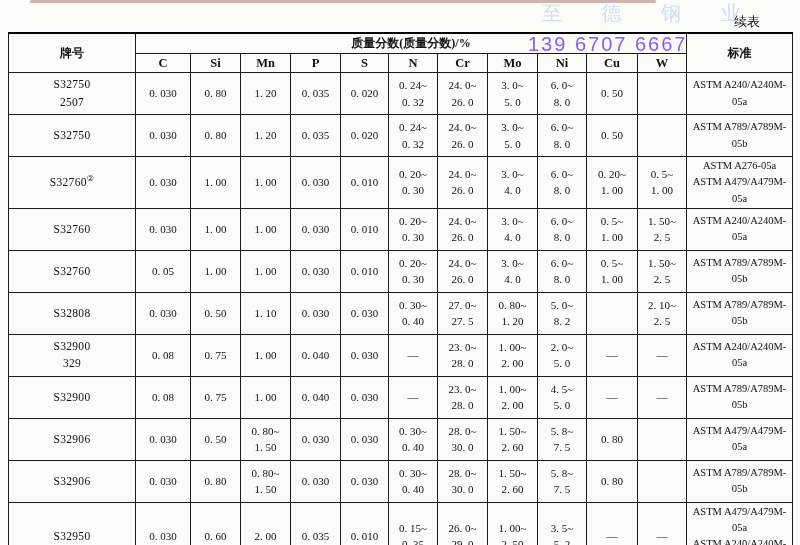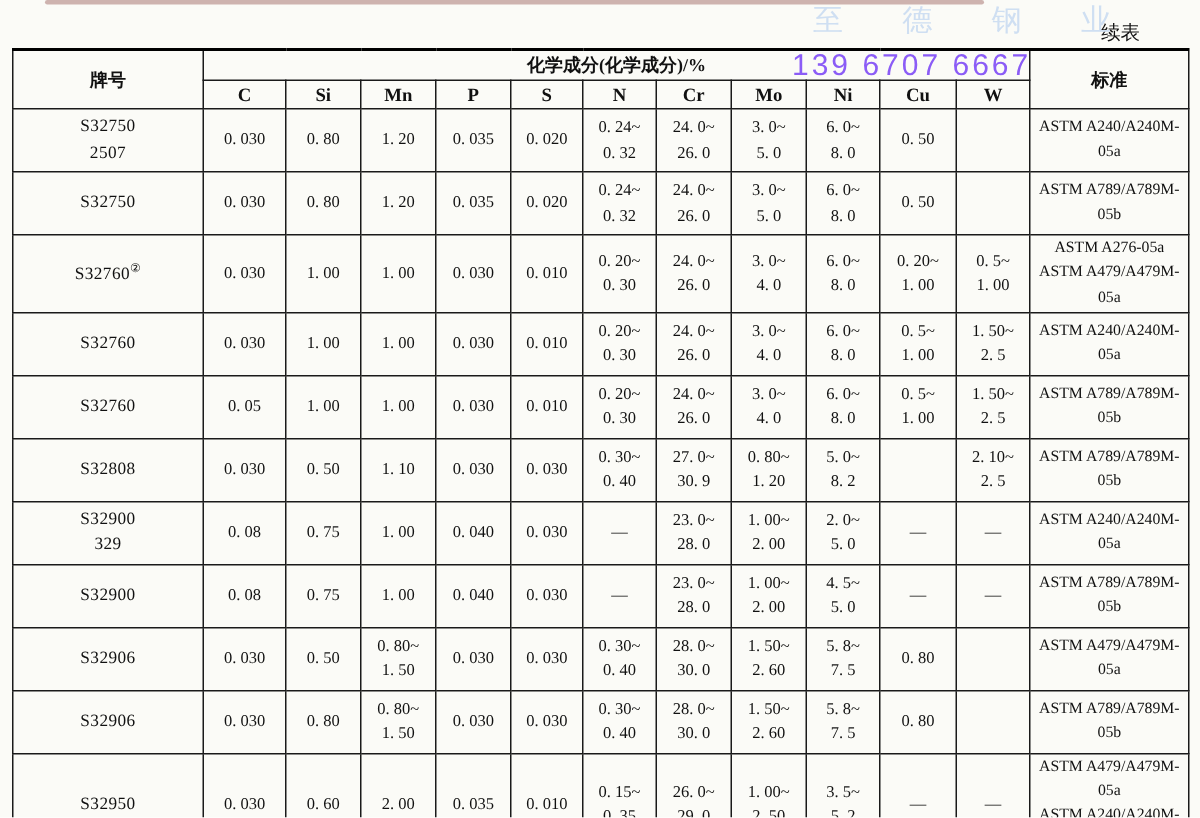--- a/index.html
+++ b/index.html
@@ -86,21 +86,21 @@
       <col style="width:50px">
         <col style="width:50px">
         <col style="width:49px">
       <col style="width:51px">
         <col style="width:49px">
       <col style="width:106px">
     </colgroup>
     <thead>
       <tr class="group-row">
         <th rowspan="2">牌号</th>
-        <th colspan="11">化学成分(化学成分)/%</th>
+        <th colspan="11">质量分数(质量分数)/%</th>
         <th rowspan="2">标准</th>
       </tr>
       <tr class="element-row">
         <th>C</th>
         <th>Si</th>
         <th>Mn</th>
         <th>P</th>
         <th>S</th>
         <th>N</th>
         <th>Cr</th>
@@ -217,21 +217,21 @@
         <tr>
           <td class="grade">S32808</td>
           <td>0. 030</td>
           <td>0. 50</td>
           <td>1. 10</td>
           <td>0. 030</td>
           <td>0. 030</td>
           <td>0. 30~
 0. 40</td>
           <td>27. 0~
-30. 9</td>
+27. 5</td>
           <td>0. 80~
 1. 20</td>
           <td>5. 0~
 8. 2</td>
           <td></td>
           <td>2. 10~
 2. 5</td>
           <td class="standard">ASTM A789/A789M-05b</td>
         </tr>
         <tr>

